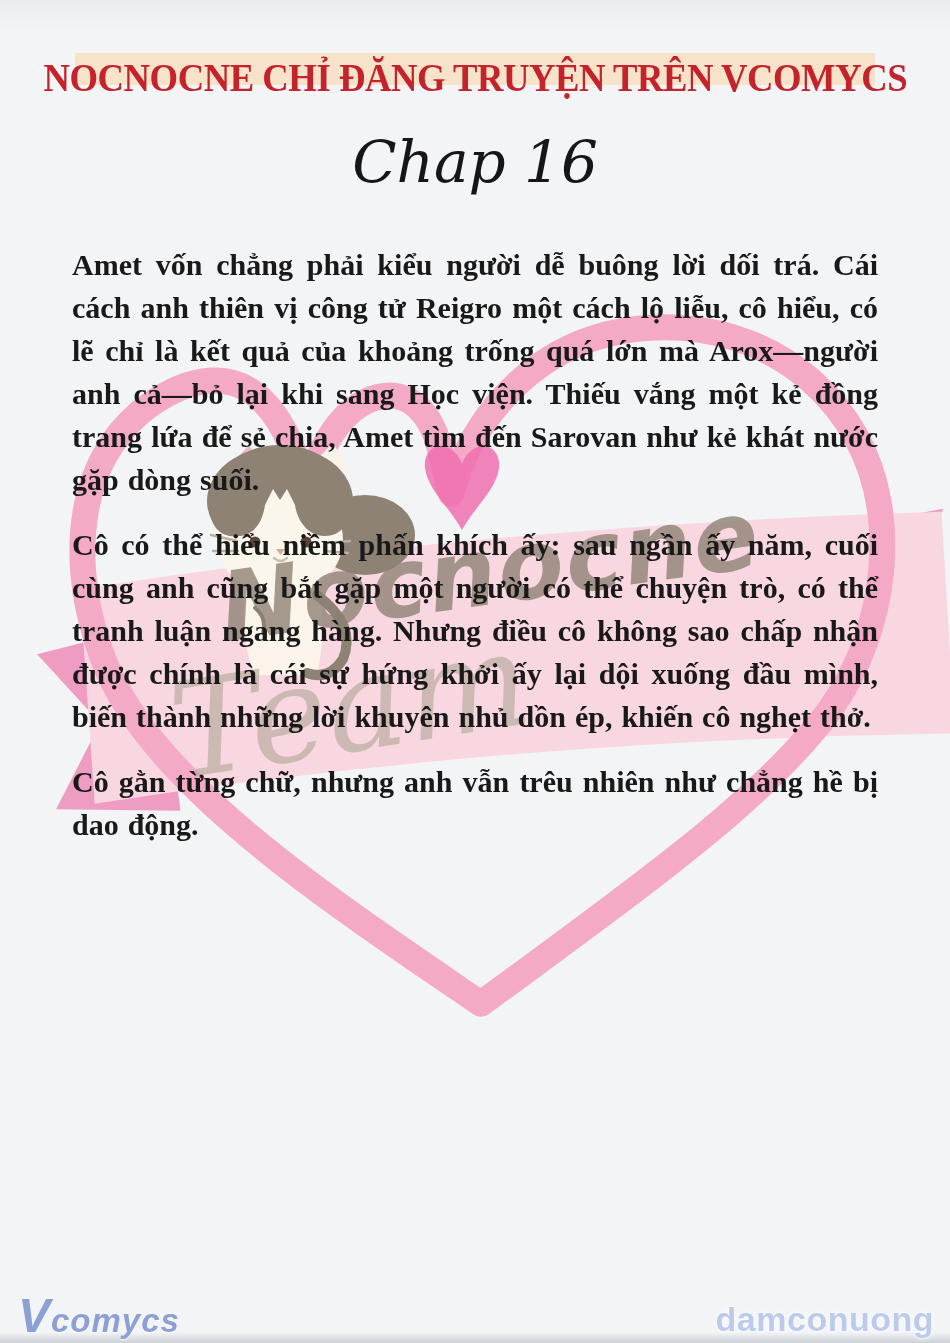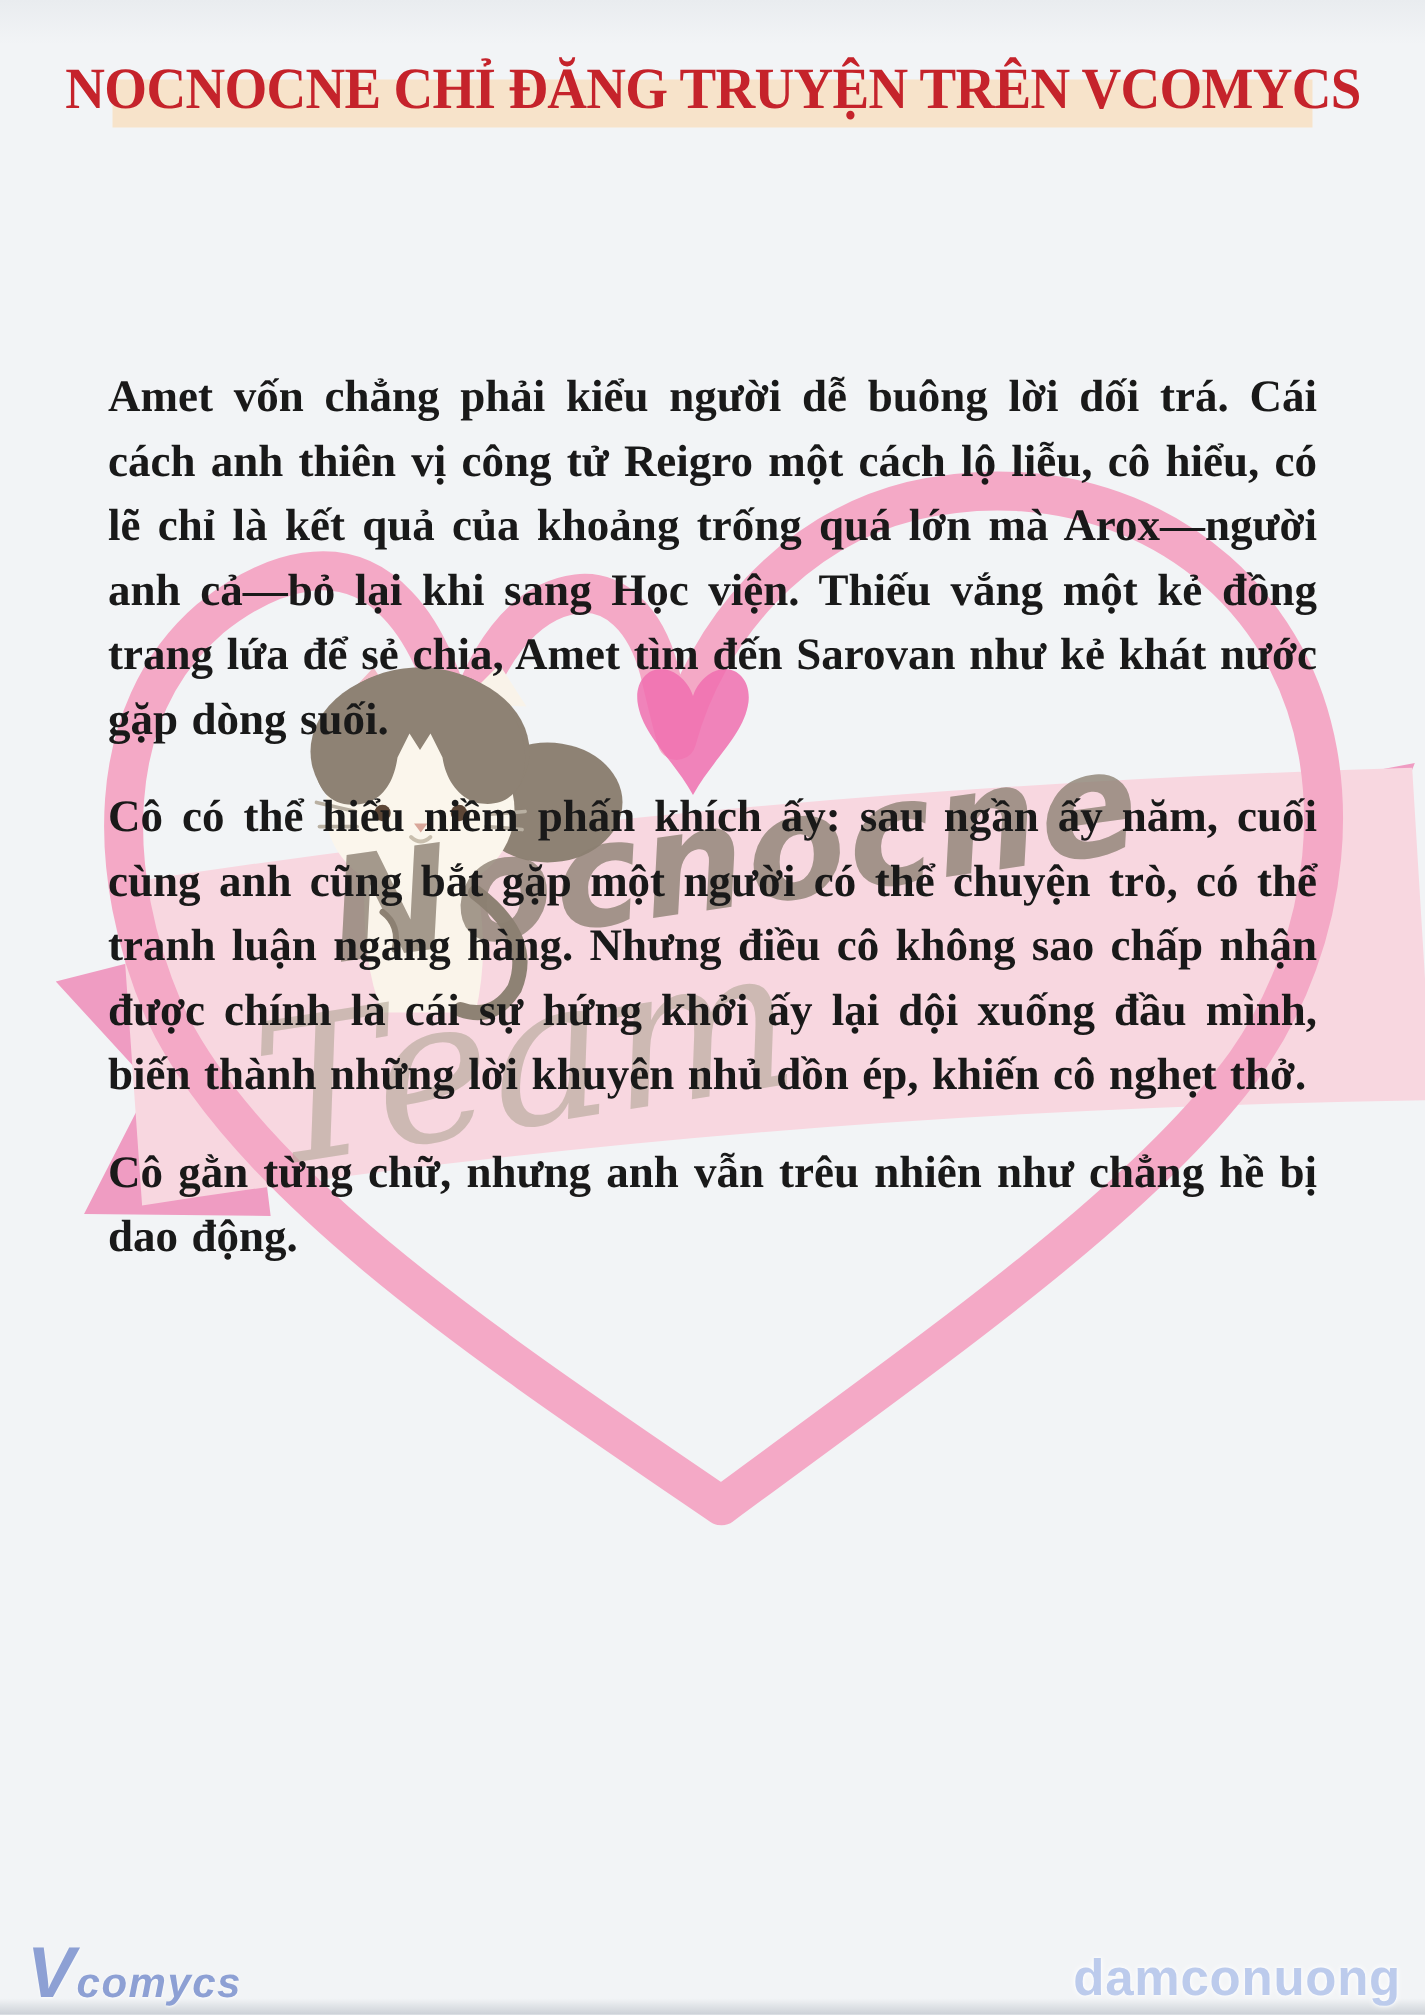--- a/index.html
+++ b/index.html
@@ -30,21 +30,21 @@
     font-style:italic;
     font-size:132px;
     color:#b2a696;opacity:.6;
     transform:rotate(-9deg);
     pointer-events:none;white-space:nowrap;
   }
   
   .notice-band{
     position:absolute;left:75px;top:53px;width:800px;height:32px;z-index:2;
     background:#f7e3ca;
-    display:flex;align-items:flex-end;justify-content:center;
+    display:flex;align-items:flex-start;justify-content:center;
   }
   .notice-text{
     font-family:"Liberation Serif",serif;
     font-weight:bold;font-size:39px;line-height:50px;
     color:#c5232b;letter-spacing:-.5px;white-space:nowrap;
     transform:scaleX(.94);
   }
   .chapter-title{
     position:absolute;left:0;top:128px;width:950px;z-index:2;
     text-align:center;
@@ -56,21 +56,21 @@
   .content p{
     margin:0 0 22px 0;
     font-size:30px;line-height:43px;word-spacing:1.5px;
     color:#191919;text-align:justify;font-weight:bold;
   }
   
   .vcomycs-logo{
     position:absolute;left:18px;top:1288px;z-index:2;
     font-family:"Liberation Sans",sans-serif;
     font-weight:bold;font-style:italic;
-    font-size:28px;letter-spacing:1px;
+    font-size:33px;letter-spacing:1px;
     color:#8da0d4;text-shadow:0 1px 2px rgba(255,255,255,.8);
     display:block;
   }
   .vcomycs-logo::first-letter{font-size:48px;}
   .damconuong-logo{
     position:absolute;right:16px;top:1300px;z-index:2;
     font-family:"Liberation Sans",sans-serif;
     font-weight:bold;font-size:34px;letter-spacing:.5px;
     color:#bccbec;text-shadow:0 0 5px #ffffff,0 0 2px #ffffff;
   }
@@ -139,20 +139,21 @@
     </g>
   </svg>
 
   <div class="wm-name">Nocnocne</div>
   <div class="wm-team">Team</div>
 
   <div class="notice-band">
     <span class="notice-text">NOCNOCNE CHỈ ĐĂNG TRUYỆN TRÊN VCOMYCS</span>
   </div>
 
+  <div class="chapter-title">Chap 16</div>
 
   <div class="content">
       <p>Amet vốn chẳng phải kiểu người dễ buông lời dối trá. Cái cách anh thiên vị công tử Reigro một cách lộ liễu, cô hiểu, có lẽ chỉ là kết quả của khoảng trống quá lớn mà Arox—người anh cả—bỏ lại khi sang Học viện. Thiếu vắng một kẻ đồng trang lứa để sẻ chia, Amet tìm đến Sarovan như kẻ khát nước gặp dòng suối.</p>
       <p>Cô có thể hiểu niềm phấn khích ấy: sau ngần ấy năm, cuối cùng anh cũng bắt gặp một người có thể chuyện trò, có thể tranh luận ngang hàng. Nhưng điều cô không sao chấp nhận được chính là cái sự hứng khởi ấy lại dội xuống đầu mình, biến thành những lời khuyên nhủ dồn ép, khiến cô nghẹt thở.</p>
       <p>Cô gằn từng chữ, nhưng anh vẫn trêu nhiên như chẳng hề bị dao động.</p>
     </div>
 
   <span class="vcomycs-logo">Vcomycs</span>
   <span class="damconuong-logo">damconuong</span>
 

